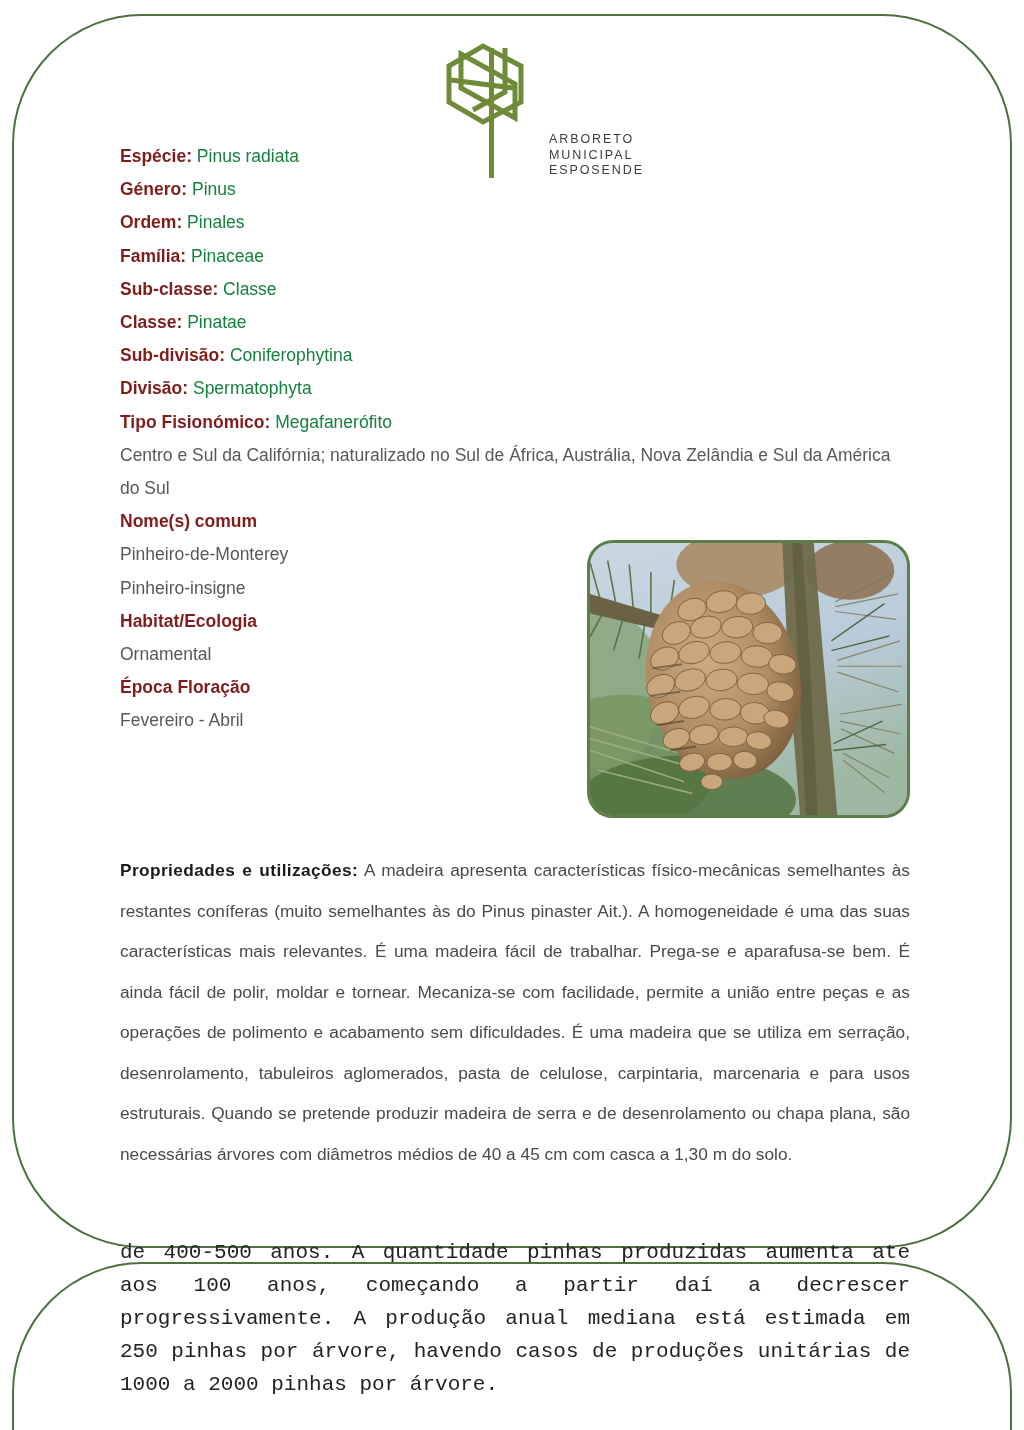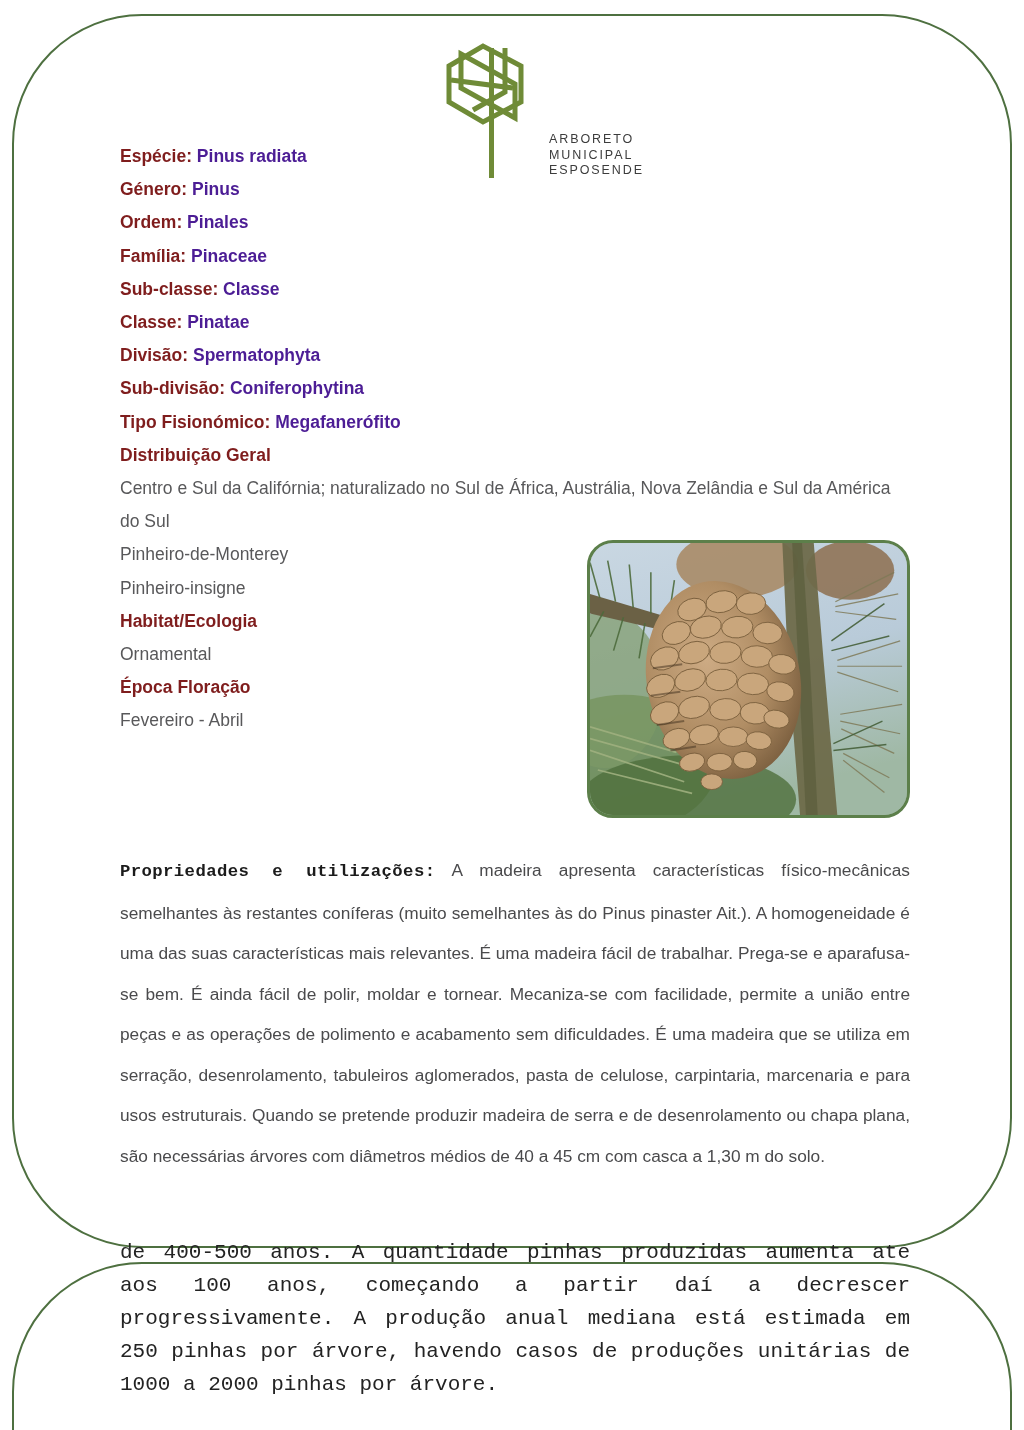--- a/index.html
+++ b/index.html
@@ -76,21 +76,21 @@
     font-size: 17.5px;
     line-height: 33.2px;
     color: #58585a;
     white-space: nowrap;
   }
   .info-line.wrap { white-space: normal; max-width: 790px; }
   .info-line b {
     color: #7f1d1d;
     font-weight: bold;
   }
-  .info-line .val { color: #4c1d95; font-weight: bold; }
+  .info-line .val { color: #15803d; }
 
   
   .photo {
     position: absolute;
     left: 587px;
     top: 540px;
     width: 323px;
     height: 278px;
     border: 3px solid #5c7f4a;
     border-radius: 26px;
@@ -107,21 +107,20 @@
     width: 790px;
     font-size: 17.3px;
     line-height: 40.5px;
     color: #4a4a4c;
     text-align: justify;
   }
   .body-text b {
     color: #1b1b1b;
     font-weight: bold;
     letter-spacing: 0.4px;
-    font-family: Liberation Mono, monospace;
   }
 
   
   .next-text {
     position: absolute;
     left: 120px;
     top: 1236px;
     width: 790px;
     font-size: 21px;
     line-height: 33px;
@@ -172,35 +171,35 @@
     </div>
     <div class="info-line">
       <b>Sub-classe:</b>
       <span class="val">Classe</span>
     </div>
     <div class="info-line">
       <b>Classe:</b>
       <span class="val">Pinatae</span>
     </div>
     <div class="info-line">
+      <b>Sub-divisão:</b>
+      <span class="val">Coniferophytina</span>
+    </div>
+    <div class="info-line">
       <b>Divisão:</b>
       <span class="val">Spermatophyta</span>
     </div>
     <div class="info-line">
-      <b>Sub-divisão:</b>
-      <span class="val">Coniferophytina</span>
-    </div>
-    <div class="info-line">
       <b>Tipo Fisionómico:</b>
       <span class="val">Megafanerófito</span>
     </div>
-    <div class="info-line">
-      <b>Distribuição Geral</b>
-    </div>
     <div class="info-line wrap">Centro e Sul da Califórnia; naturalizado no Sul de África, Austrália, Nova Zelândia e Sul da América do Sul</div>
+    <div class="info-line">
+      <b>Nome(s) comum</b>
+    </div>
     <div class="info-line">Pinheiro-de-Monterey</div>
     <div class="info-line">Pinheiro-insigne</div>
     <div class="info-line">
       <b>Habitat/Ecologia</b>
     </div>
     <div class="info-line">Ornamental</div>
     <div class="info-line">
       <b>Época Floração</b>
     </div>
     <div class="info-line">Fevereiro - Abril</div>

